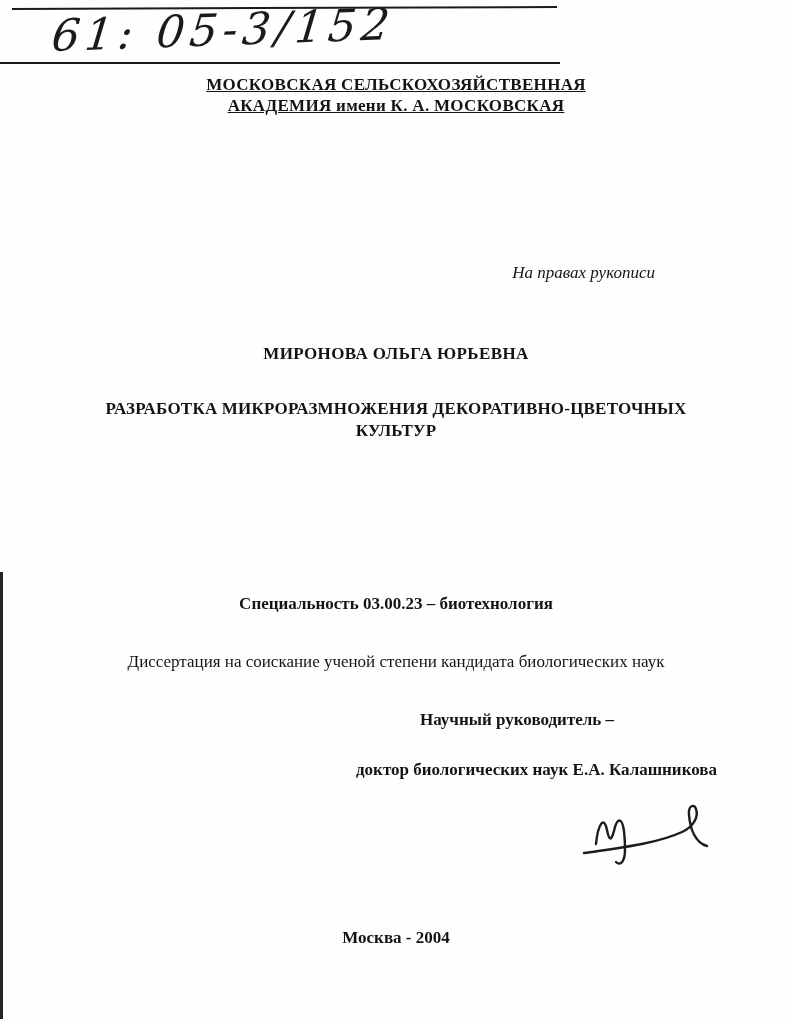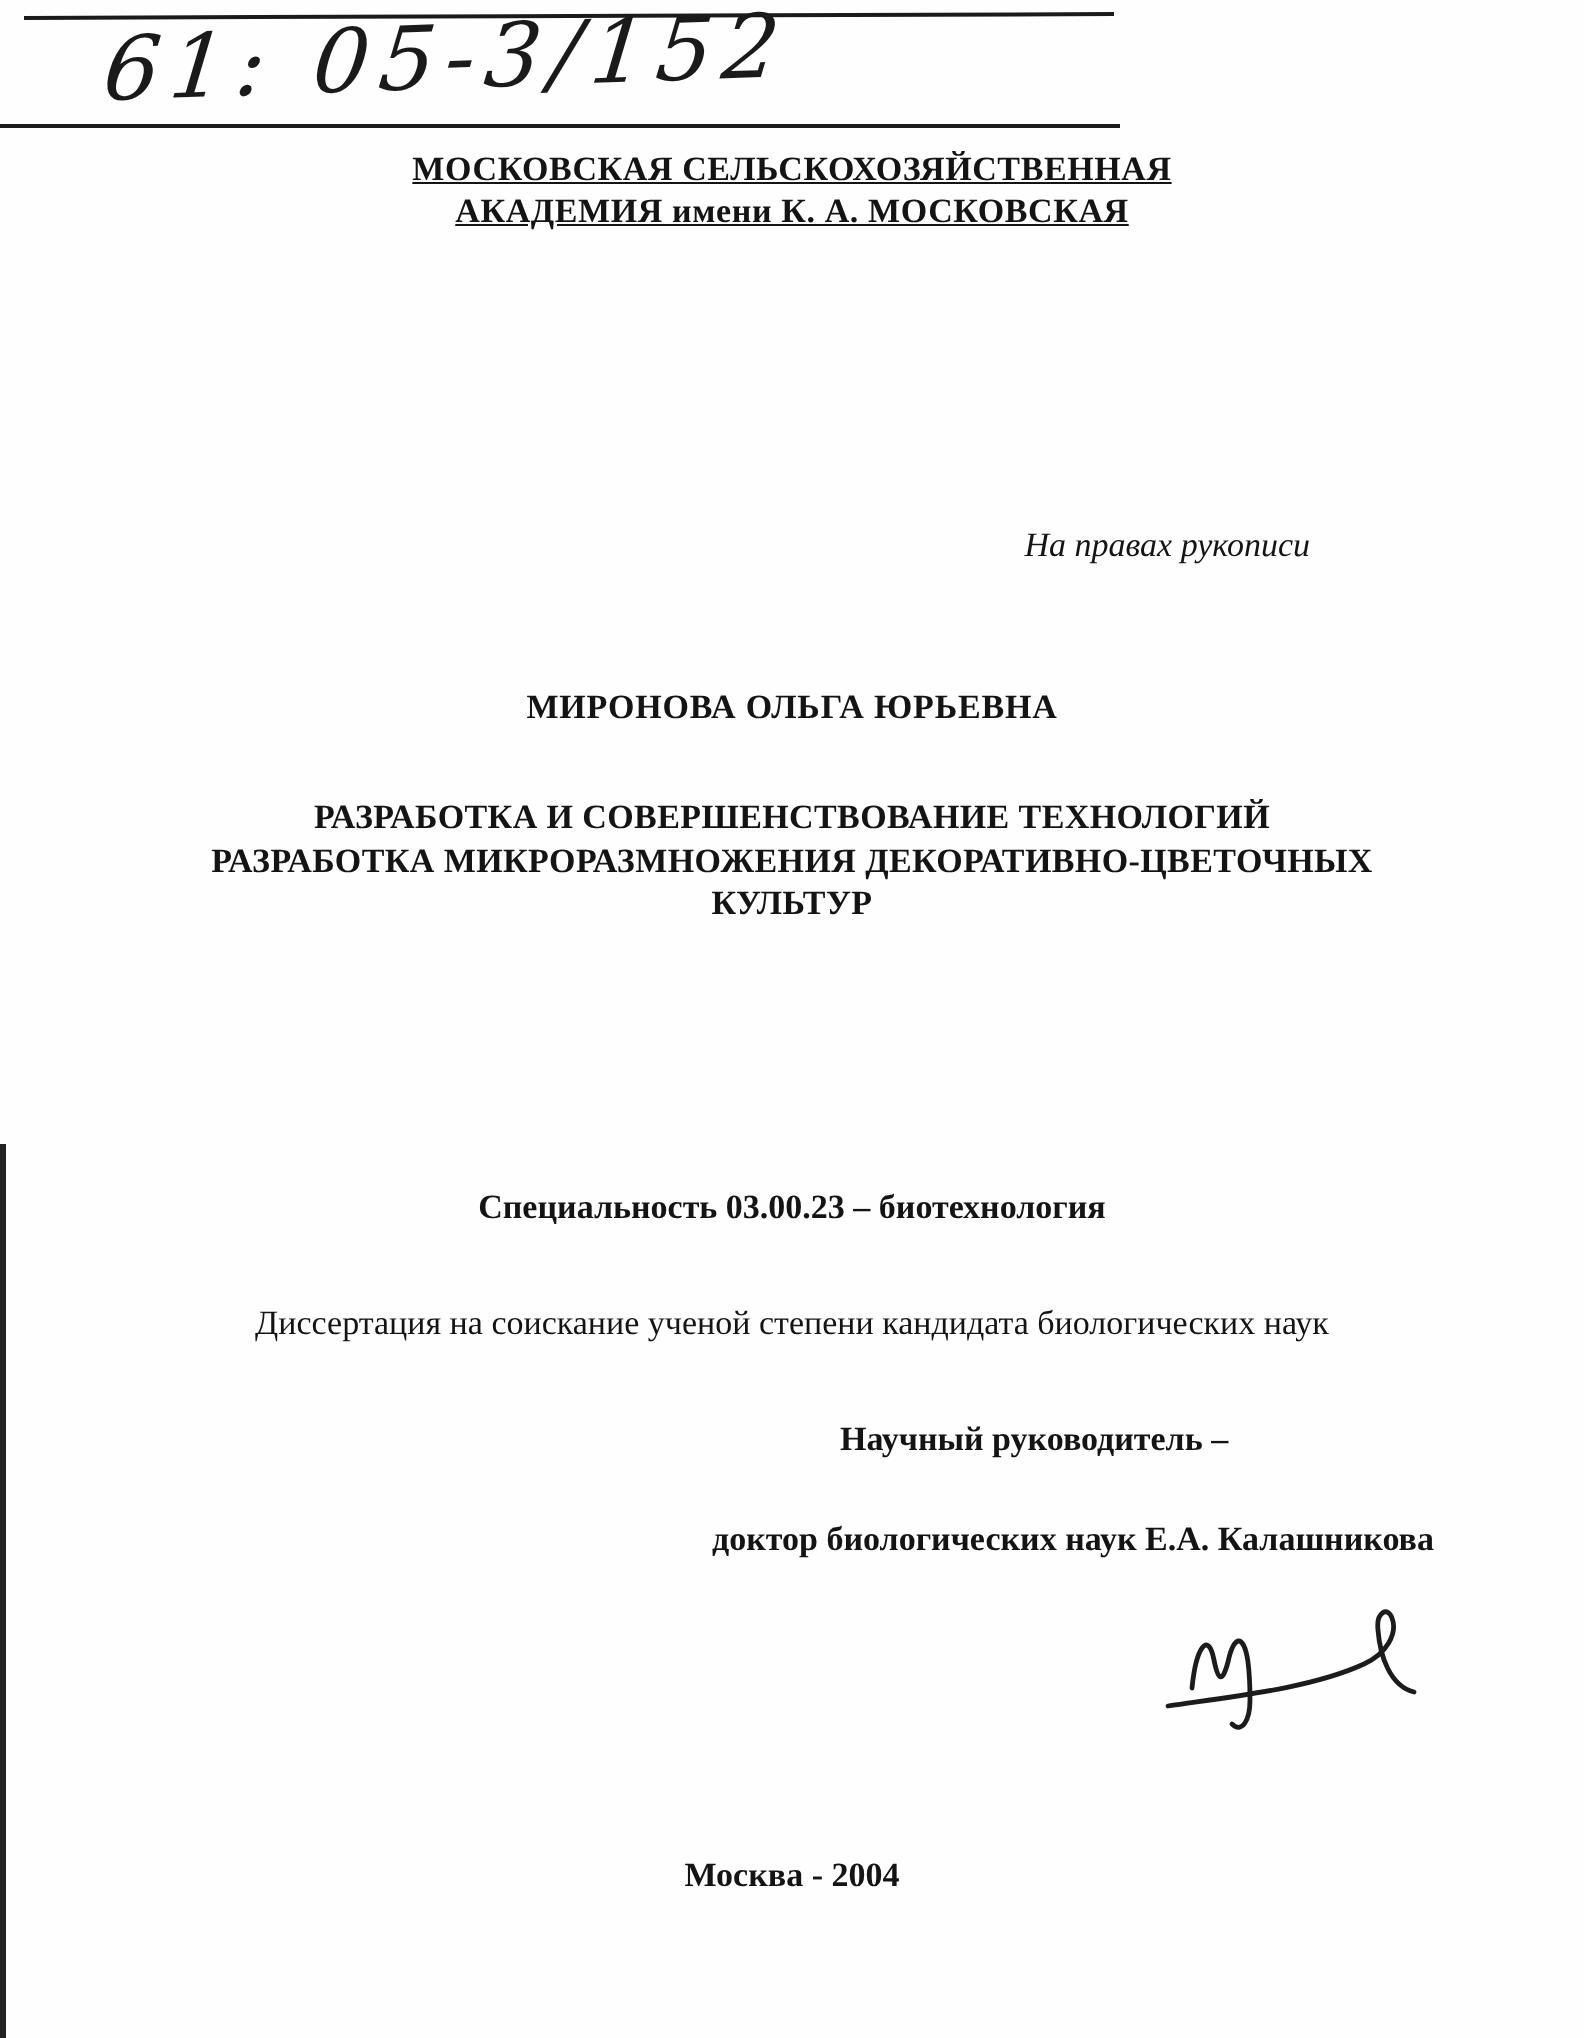--- a/index.html
+++ b/index.html
@@ -139,21 +139,20 @@
   <div class="abs centered institution">
     <span>МОСКОВСКАЯ СЕЛЬСКОХОЗЯЙСТВЕННАЯ</span>
     <span>АКАДЕМИЯ имени К. А. МОСКОВСКАЯ</span>
   </div>
 
   <div class="abs manuscript-note">На правах рукописи</div>
 
   <div class="abs centered author">МИРОНОВА ОЛЬГА ЮРЬЕВНА</div>
 
   <div class="abs centered diss-title">
-    <span>РАЗРАБОТКА И СОВЕРШЕНСТВОВАНИЕ ТЕХНОЛОГИЙ</span>
     <span>РАЗРАБОТКА МИКРОРАЗМНОЖЕНИЯ ДЕКОРАТИВНО-ЦВЕТОЧНЫХ</span>
     <span>КУЛЬТУР</span>
   </div>
 
   <div class="abs centered specialty">Специальность 03.00.23 – биотехнология</div>
 
   <div class="abs centered degree-note">Диссертация на соискание ученой степени кандидата биологических наук</div>
 
   <div class="abs advisor-line1">Научный руководитель –</div>
 

